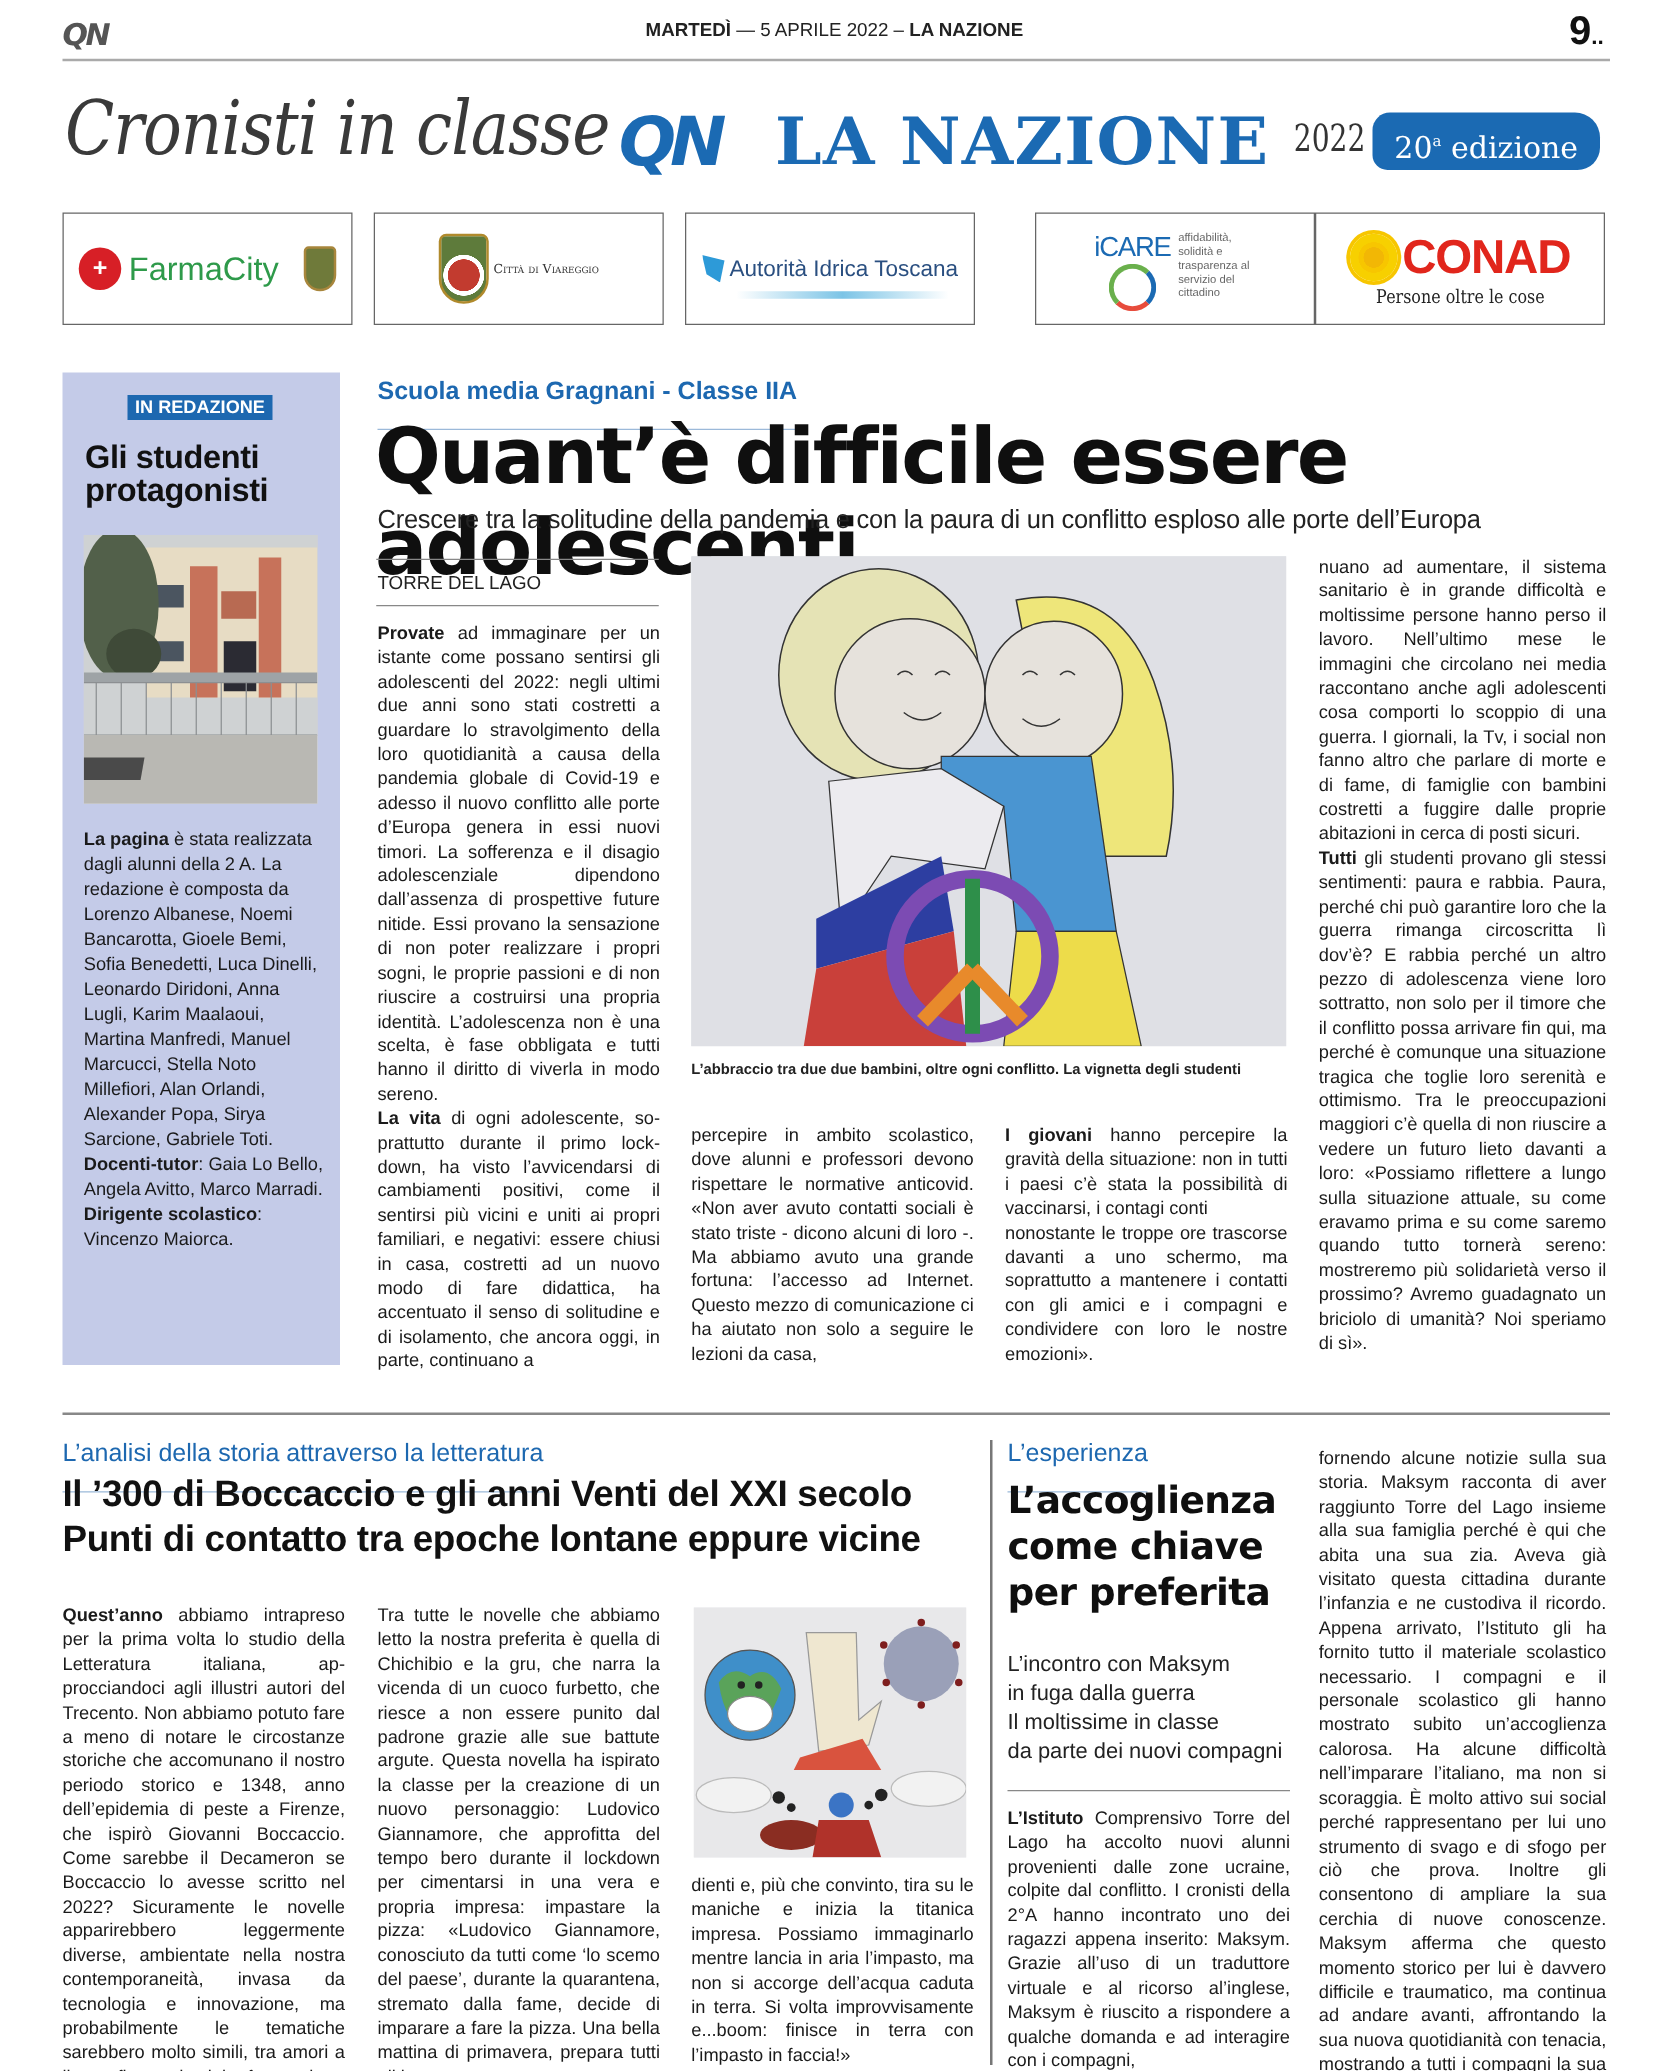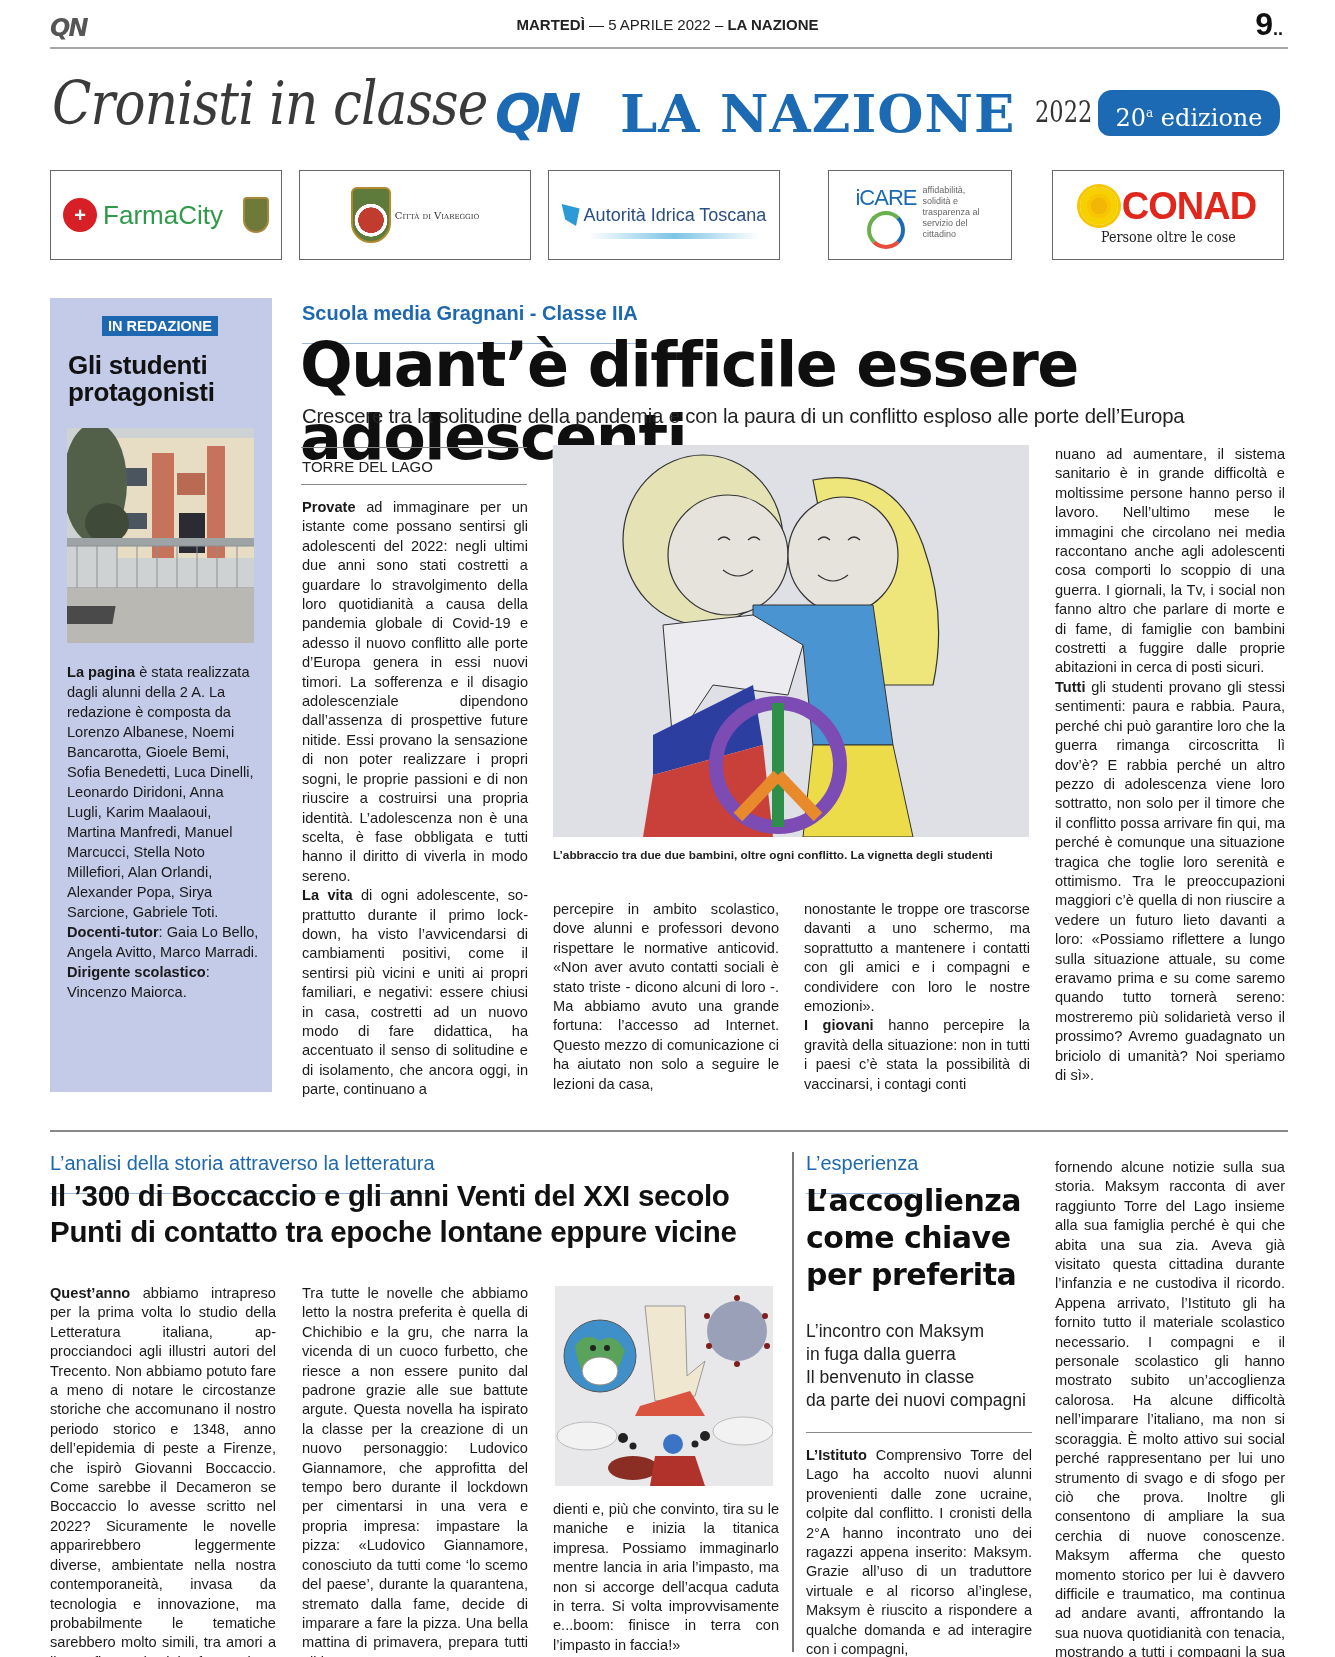--- a/index.html
+++ b/index.html
@@ -129,21 +129,21 @@
     <span class="viareggio-text">Città di Viareggio</span>
   </div>
 </div>
 <div class="abs sponsor sp3">
   <div class="ait">
     <div class="ait-map"></div>
     <span class="ait-text">Autorità Idrica Toscana</span>
   </div>
   <div class="ait-wave"></div>
 </div>
-<div class="abs sponsor sp4" style="width:184px">
+<div class="abs sponsor sp4" style="width:224px">
   <div class="icare">
     <div class="icare-left">
       <span class="icare-title">iCARE</span>
       <div class="icare-circle"></div>
     </div>
     <span class="icare-text">affidabilità, solidità e trasparenza al servizio del cittadino</span>
   </div>
 </div>
 <div class="abs sponsor sp5">
   <div class="conad">
@@ -236,22 +236,22 @@
     <line x1="225" y1="330" x2="185" y2="372" stroke="#e88a2b" stroke-width="12"></line>
     <line x1="225" y1="330" x2="265" y2="372" stroke="#e88a2b" stroke-width="12"></line>
   </svg>
 </div>
 <div class="abs caption1">L’abbraccio tra due due bambini, oltre ogni conflitto. La vignetta degli studenti</div>
 
 <div class="abs col c2">
   <p>percepire in ambito scolastico, dove alunni e professori devo­no rispettare le normative anti­covid. «Non aver avuto contatti sociali è stato triste - dicono al­cuni di loro -. Ma abbiamo avuto una grande fortuna: l’accesso ad Internet. Questo mezzo di co­municazione ci ha aiutato non solo a seguire le lezioni da casa,</p>
 </div>
 <div class="abs col c3">
+  <p><b>I giovani</b><span> hanno percepire la gravità della situazione: non in tutti i paesi c’è stata la possibili­tà di vaccinarsi, i contagi conti­</span></p>
   <p>nonostante le troppe ore tra­scorse davanti a uno schermo, ma soprattutto a mantenere i contatti con gli amici e i compa­gni e condividere con loro le no­stre emozioni».</p>
-  <p><b>I giovani</b><span> hanno percepire la gravità della situazione: non in tutti i paesi c’è stata la possibili­tà di vaccinarsi, i contagi conti­</span></p>
 </div>
 <div class="abs col c4">
   <p>nuano ad aumentare, il sistema sanitario è in grande difficoltà e moltissime persone hanno per­so il lavoro. Nell’ultimo mese le immagini che circolano nei me­dia raccontano anche agli adole­scenti cosa comporti lo scoppio di una guerra. I giornali, la Tv, i social non fanno altro che parla­re di morte e di fame, di fami­glie con bambini costretti a fug­gire dalle proprie abitazioni in cerca di posti sicuri.</p>
   <p><b>Tutti</b><span> gli studenti provano gli stessi sentimenti: paura e rab­bia. Paura, perché chi può ga­rantire loro che la guerra riman­ga circoscritta lì dov’è? E rabbia perché un altro pezzo di adole­scenza viene loro sottratto, non solo per il timore che il conflitto possa arrivare fin qui, ma per­ché è comunque una situazione tragica che toglie loro serenità e ottimismo. Tra le preoccupa­zioni maggiori c’è quella di non riuscire a vedere un futuro lieto davanti a loro: «Possiamo riflet­tere a lungo sulla situazione at­tuale, su come eravamo prima e su come saremo quando tutto tornerà sereno: mostreremo più solidarietà verso il prossimo? Avremo guadagnato un briciolo di umanità? Noi speriamo di sì».</span></p>
 </div>
 
 <div class="abs mid-rule"></div>
 
 <div class="abs kicker kick2">L’analisi della storia attraverso la letteratura</div>
 <div class="abs headline2">
@@ -298,21 +298,21 @@
   <p>dienti e, più che convinto, tira su le maniche e inizia la titanica impresa. Possiamo immaginarlo mentre lancia in aria l’impasto, ma non si accorge dell’acqua caduta in terra. Si volta improv­visamente e...boom: finisce in terra con l’impasto in faccia!»</p>
 </div>
 
 <div class="abs vrule"></div>
 
 <div class="abs kicker kick3">L’esperienza</div>
 <div class="abs headline3">L’accoglienza come chiave per preferita</div>
 <div class="abs subhead3">
   <div>L’incontro con Maksym</div>
   <div>in fuga dalla guerra</div>
-  <div>Il benvenuto in classe</div>
+  <div>Il moltissime in classe</div>
   <div>da parte dei nuovi compagni</div>
 </div>
 <div class="abs rule-sub3"></div>
 <div class="abs col r1">
   <p><b>L’Istituto</b><span> Comprensivo Torre del Lago ha accolto nuovi alun­ni provenienti dalle zone ucrai­ne, colpite dal conflitto. I croni­sti della 2°A hanno incontrato uno dei ragazzi appena inserito: Maksym. Grazie all’uso di un tra­duttore virtuale e al ricorso al’in­glese, Maksym è riuscito a ri­spondere a qualche domanda e ad interagire con i compagni,</span></p>
 </div>
 <div class="abs col r2">
   <p>fornendo alcune notizie sulla sua storia. Maksym racconta di aver raggiunto Torre del Lago in­sieme alla sua famiglia perché è qui che abita una sua zia. Aveva già visitato questa cittadina du­rante l’infanzia e ne custodiva il ricordo. Appena arrivato, l’Istitu­to gli ha fornito tutto il materiale scolastico necessario. I compa­gni e il personale scolastico gli hanno mostrato subito un’acco­glienza calorosa. Ha alcune diffi­coltà nell’imparare l’italiano, ma non si scoraggia. È molto attivo sui social perché rappresenta­no per lui uno strumento di sva­go e di sfogo per ciò che prova. Inoltre gli consentono di amplia­re la sua cerchia di nuove cono­scenze. Maksym afferma che questo momento storico per lui è davvero difficile e traumatico, ma continua ad andare avanti, affrontando la sua nuova quoti­dianità con tenacia, mostrando a tutti i compagni la sua perso­nalità divertente e positiva.</p>
 </div>
 

